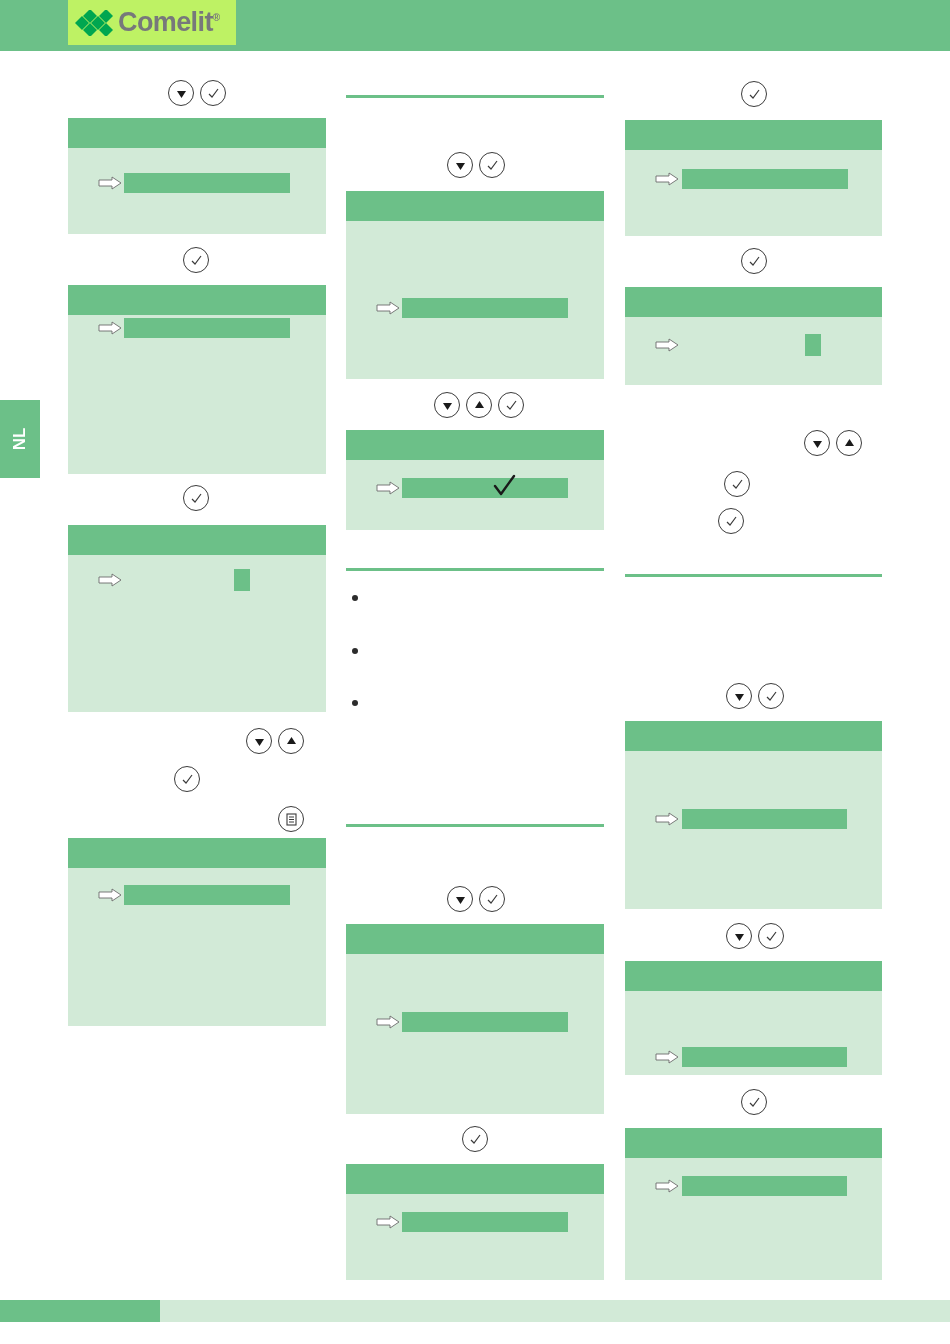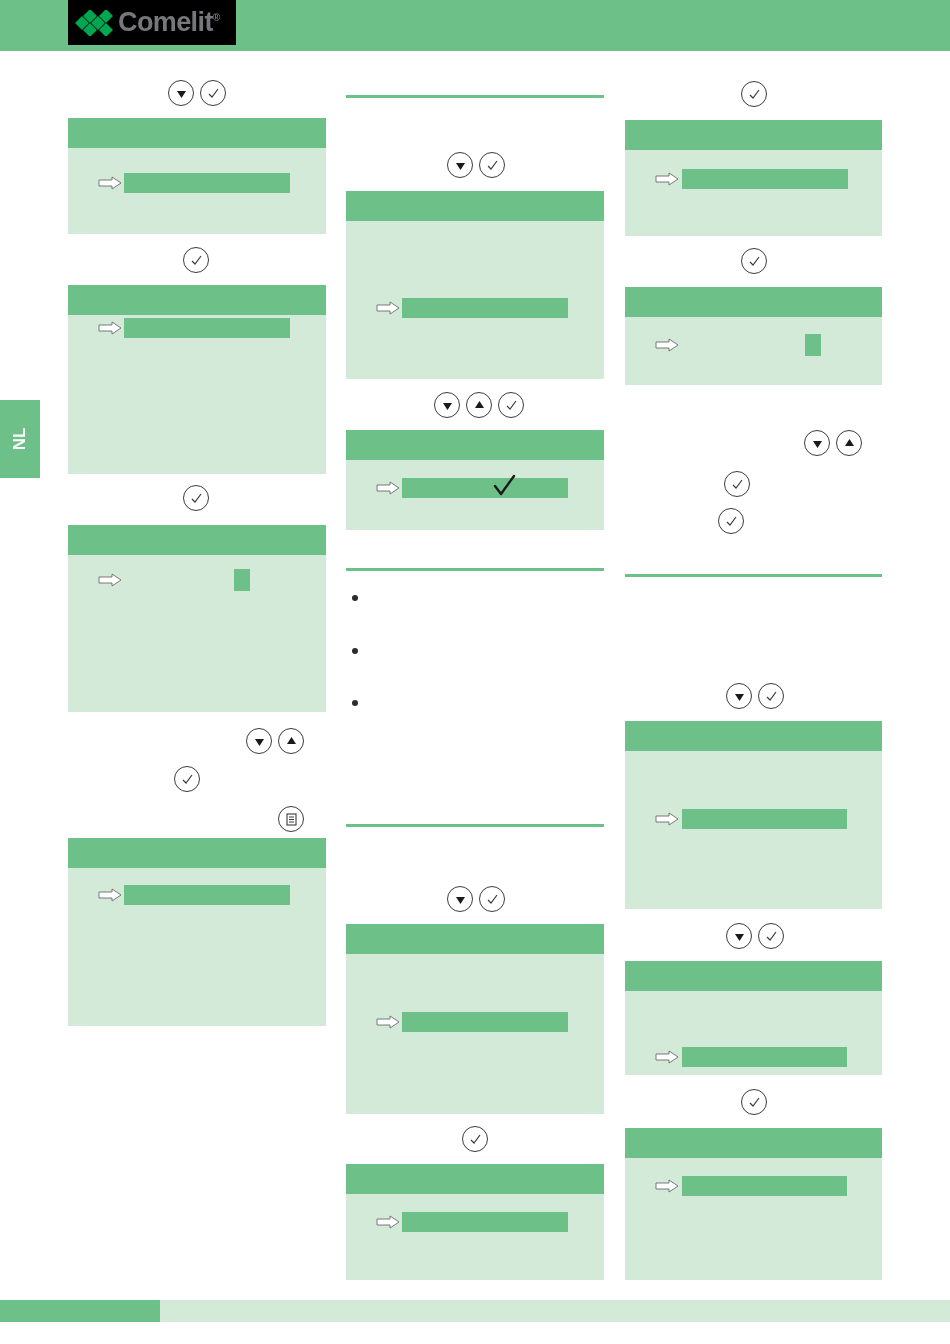--- a/index.html
+++ b/index.html
@@ -19,21 +19,21 @@
   .header-bar {
     position: absolute;
     left: 0; top: 0;
     width: 950px; height: 51px;
     background: #6cc088;
   }
   .logo-box {
     position: absolute;
     left: 68px; top: 0;
     width: 168px; height: 45px;
-    background: #000000;
+    background: #bef264;
     display: flex;
     align-items: center;
     padding-left: 6px;
     box-sizing: border-box;
   }
   .logo-mark {
     width: 42px; height: 26px;
     flex: none;
   }
   .logo-word {

